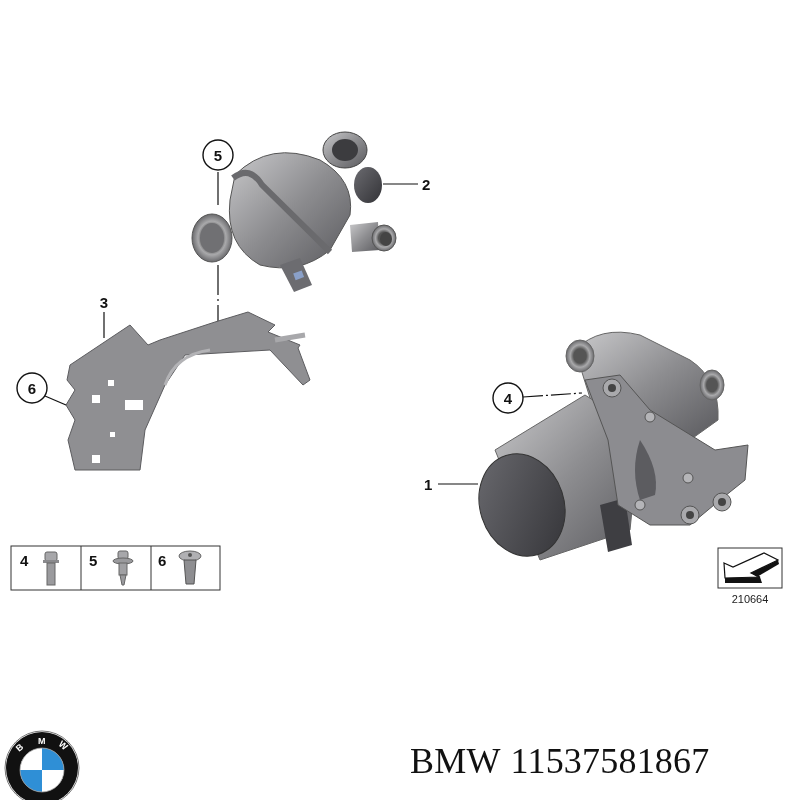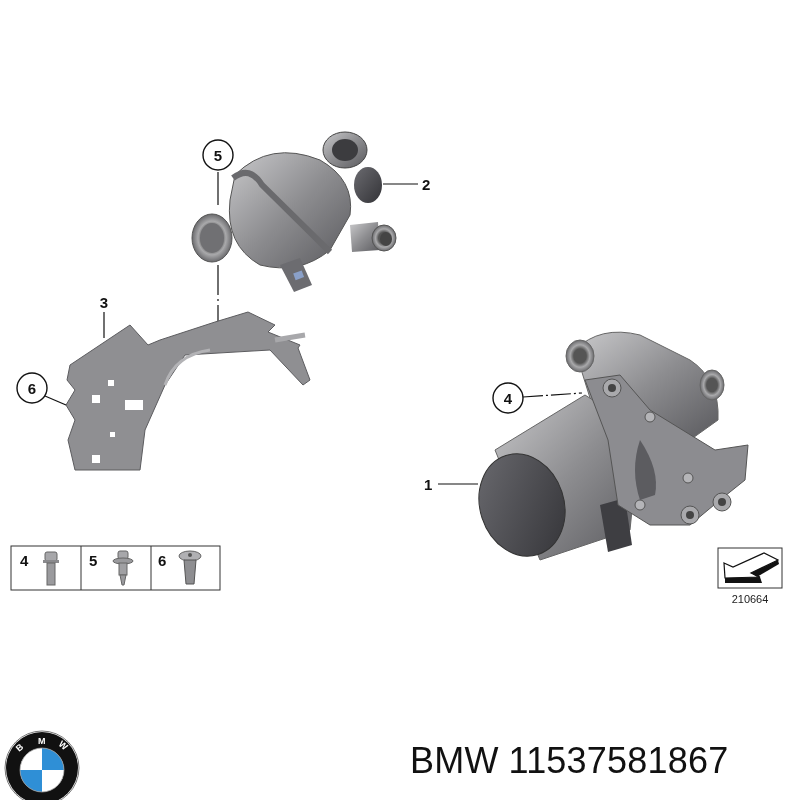--- a/index.html
+++ b/index.html
@@ -2,21 +2,21 @@
 <html><head>
 <meta charset="utf-8">
 <style>
   html, body { margin: 0; padding: 0; background: #ffffff; }
   body { width: 800px; height: 800px; position: relative; overflow: hidden; font-family: "Liberation Sans", sans-serif; }
   .canvas { position: absolute; left: 0; top: 0; width: 800px; height: 800px; }
   .callout-num { font-family: "Liberation Sans", sans-serif; font-weight: bold; font-size: 15px; fill: #111; }
   .ref-num { font-family: "Liberation Sans", sans-serif; font-size: 11px; fill: #222; }
   .caption {
     position: absolute; left: 410px; top: 740px; width: 380px;
-    font-family: Liberation Sans, sans-serif; font-size: 36px; color: #111;
+    font-family: Liberation Serif, serif; font-size: 36px; color: #111;
     white-space: nowrap; letter-spacing: 0.2px;
   }
   .caption span { margin-right: 10px; }
   .logo { position: absolute; left: 4px; top: 730px; width: 76px; height: 76px; }
 </style>
 </head>
 <body>
 
 <svg class="canvas" viewBox="0 0 800 800" xmlns="http://www.w3.org/2000/svg">
   <defs>

